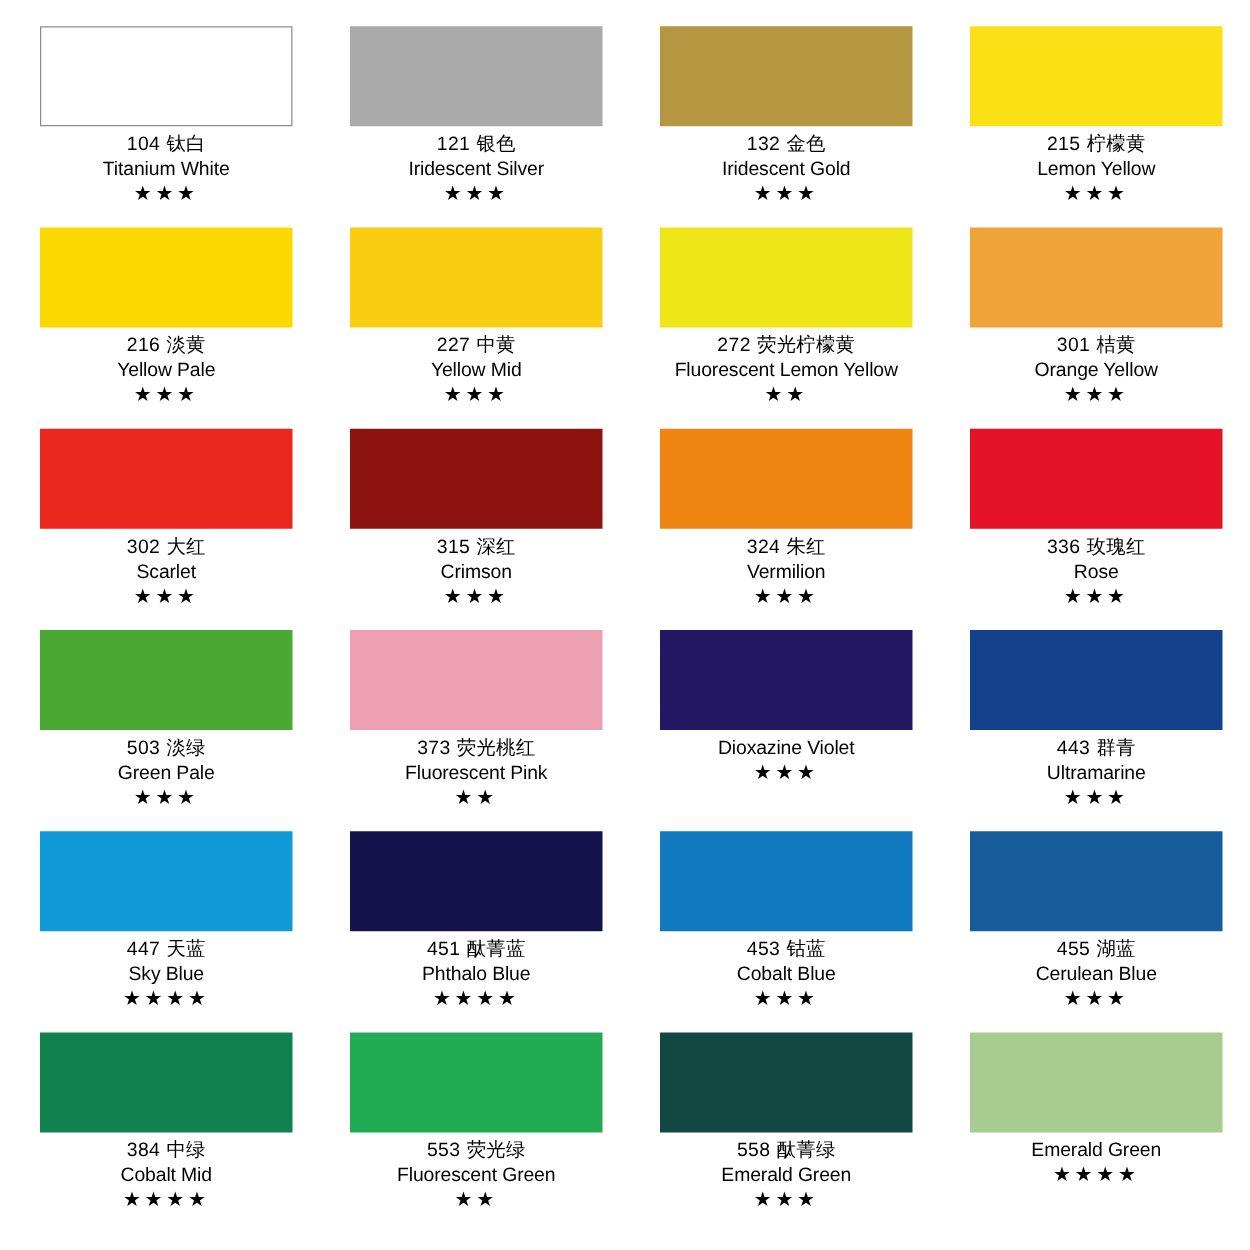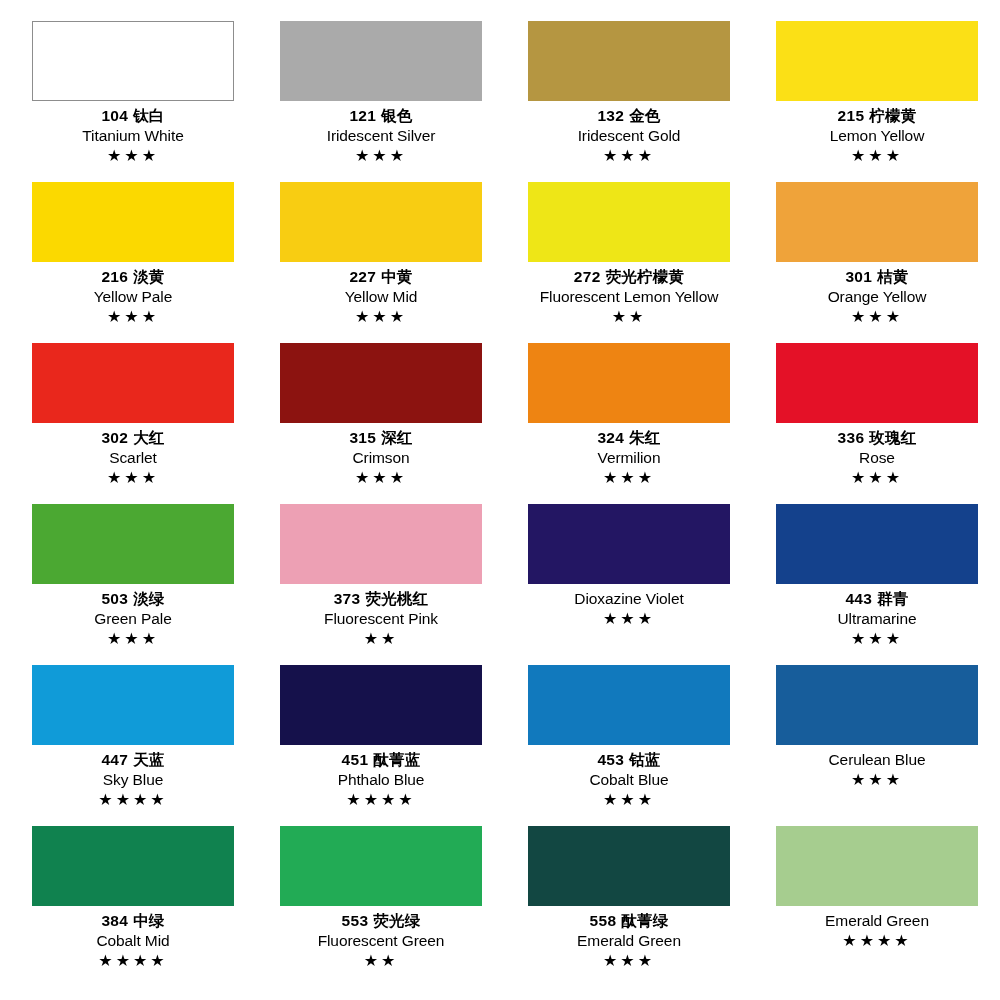--- a/index.html
+++ b/index.html
@@ -50,25 +50,25 @@
     box-sizing: border-box;
   }
   .label-line-cn {
     font-size: 15.5px;
     line-height: 20px;
     white-space: nowrap;
     font-weight: 500;
     letter-spacing: 0.2px;
   }
   .label-code {
-    font-weight: 700;
+    font-weight: 400;
     letter-spacing: 0.3px;
   }
   .label-cn-name {
-    font-weight: 700;
+    font-weight: 400;
     padding-left: 5px;
   }
   .label-line-en {
     font-size: 15.5px;
     line-height: 19px;
     white-space: nowrap;
     font-weight: 400;
     letter-spacing: -0.1px;
   }
   .label-line-stars {
@@ -230,20 +230,21 @@
       <div class="swatch-chip" style="background-color: rgb(17, 121, 189);"></div>
       <div class="swatch-labels">
         <div class="label-line-cn"><span class="label-code">453</span><span class="label-cn-name">钴蓝</span></div>
         <div class="label-line-en">Cobalt Blue</div>
         <div class="label-line-stars">★★★</div>
       </div>
     </div>
     <div class="swatch-cell">
       <div class="swatch-chip" style="background-color: rgb(23, 93, 155);"></div>
       <div class="swatch-labels">
+        <div class="label-line-cn"><span class="label-code">455</span><span class="label-cn-name">湖蓝</span></div>
         <div class="label-line-en">Cerulean Blue</div>
         <div class="label-line-stars">★★★</div>
       </div>
     </div>
     <div class="swatch-cell">
       <div class="swatch-chip" style="background-color: rgb(16, 130, 79);"></div>
       <div class="swatch-labels">
         <div class="label-line-cn"><span class="label-code">384</span><span class="label-cn-name">中绿</span></div>
         <div class="label-line-en">Cobalt Mid</div>
         <div class="label-line-stars">★★★★</div>

